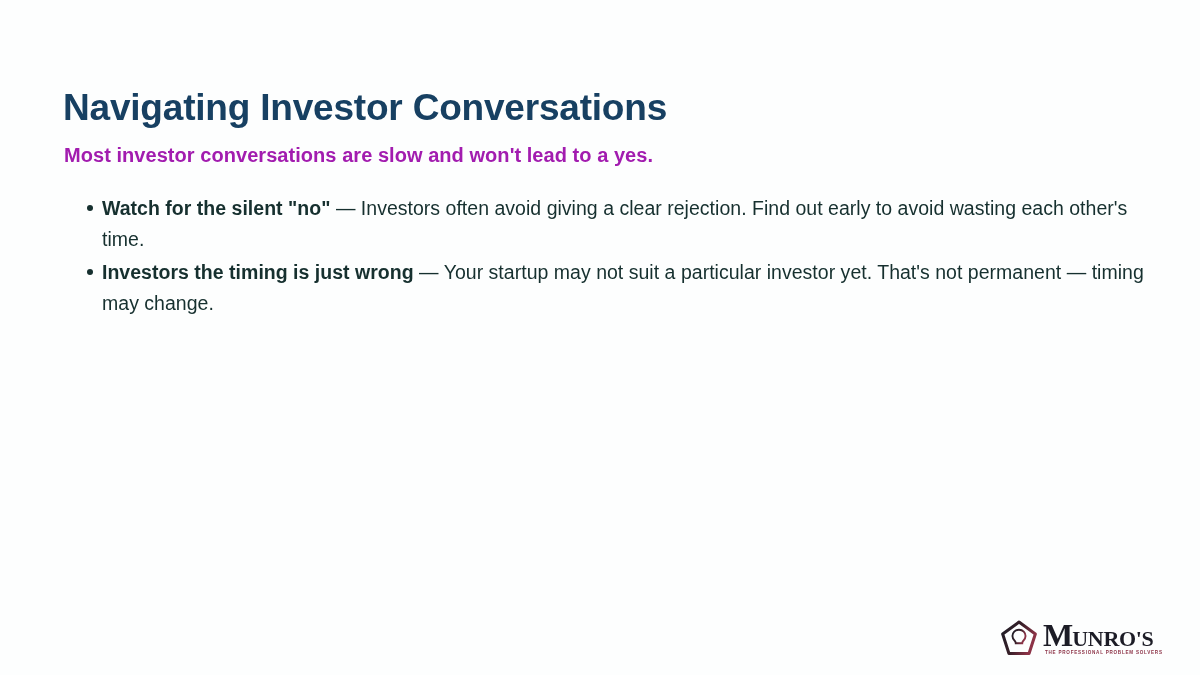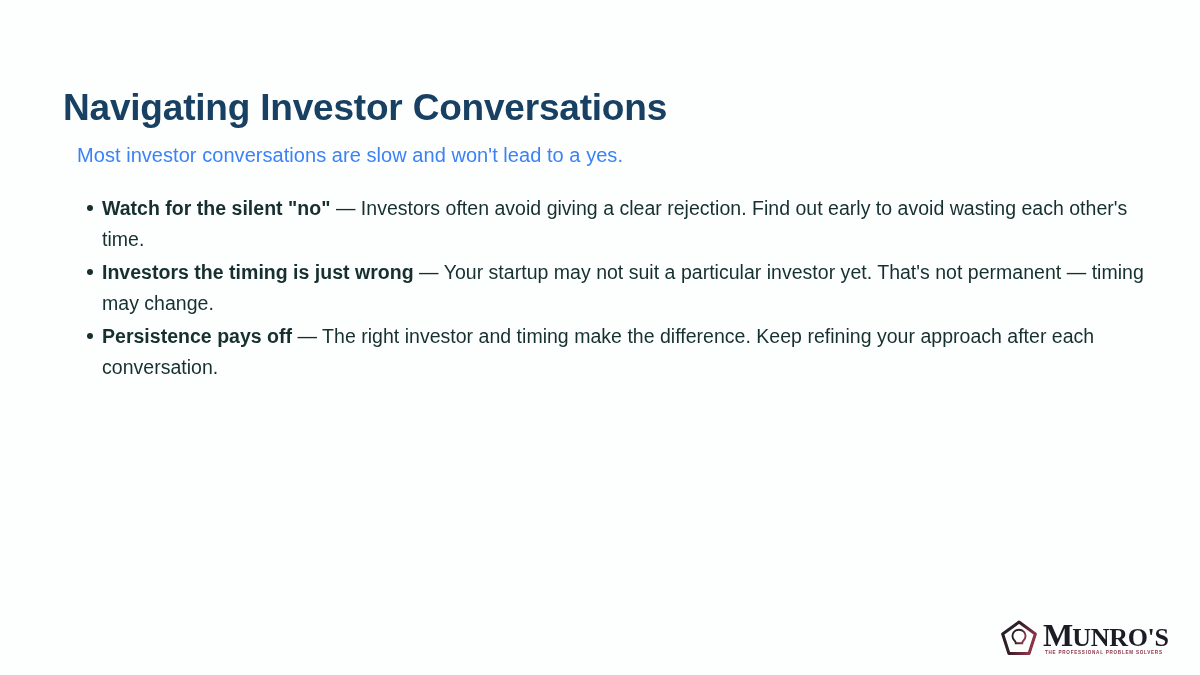--- a/index.html
+++ b/index.html
@@ -28,25 +28,25 @@
     font-size: 37px;
     font-weight: bold;
     color: #174062;
     letter-spacing: -0.2px;
     line-height: 1.15;
     white-space: nowrap;
   }
 
   .subtitle {
     position: absolute;
-    left: 77px;
+    left: 64px;
     top: 122px;
     font-size: 20px;
-    font-weight: normal;
-    color: #3b82f6;
+    font-weight: bold;
+    color: #a21caf;
     letter-spacing: 0.05px;
     line-height: 1.3;
     white-space: nowrap;
   }
 
   .bullet-list {
     position: absolute;
     left: 64px;
     top: 193px;
     width: 1085px;
@@ -121,21 +121,21 @@
     font-family: "Liberation Serif", serif;
     font-size: 32px;
     font-weight: bold;
     color: #1c1c26;
     line-height: 0.85;
     letter-spacing: -1px;
   }
 
   .logo-rest {
     font-family: "Liberation Serif", serif;
-    font-size: 26px;
+    font-size: 22px;
     font-weight: bold;
     color: #1c1c26;
     line-height: 0.9;
     letter-spacing: -0.3px;
   }
 
   .logo-tagline {
     font-family: "Liberation Sans", sans-serif;
     font-size: 4.6px;
     font-weight: bold;
@@ -161,24 +161,20 @@
       <span class="dot"></span>
       <span class="lead">Watch for the silent "no"</span><span class="rest"> — Investors often avoid giving a clear rejection. Find out early to avoid wasting each other's time.</span>
     </li>
 
     <li class="bullet-item">
       <span class="dot"></span>
       <span class="lead">Investors the timing is just wrong</span><span class="rest"> — Your startup may not suit a particular investor yet. That's not permanent — timing may change.</span>
     </li>
 
 
-    <li class="bullet-item">
-      <span class="dot"></span>
-      <span class="lead">Persistence pays off</span><span class="rest"> — The right investor and timing make the difference. Keep refining your approach after each conversation.</span>
-    </li>
 
   </ul>
 
   <div class="logo">
 
     <svg class="logo-mark" viewBox="0 0 40 40">
       <defs>
         <linearGradient id="pentaGrad" x1="0" y1="0" x2="1" y2="0.4">
           <stop offset="0%" stop-color="#1d1d27"></stop>
           <stop offset="55%" stop-color="#3a2029"></stop>

